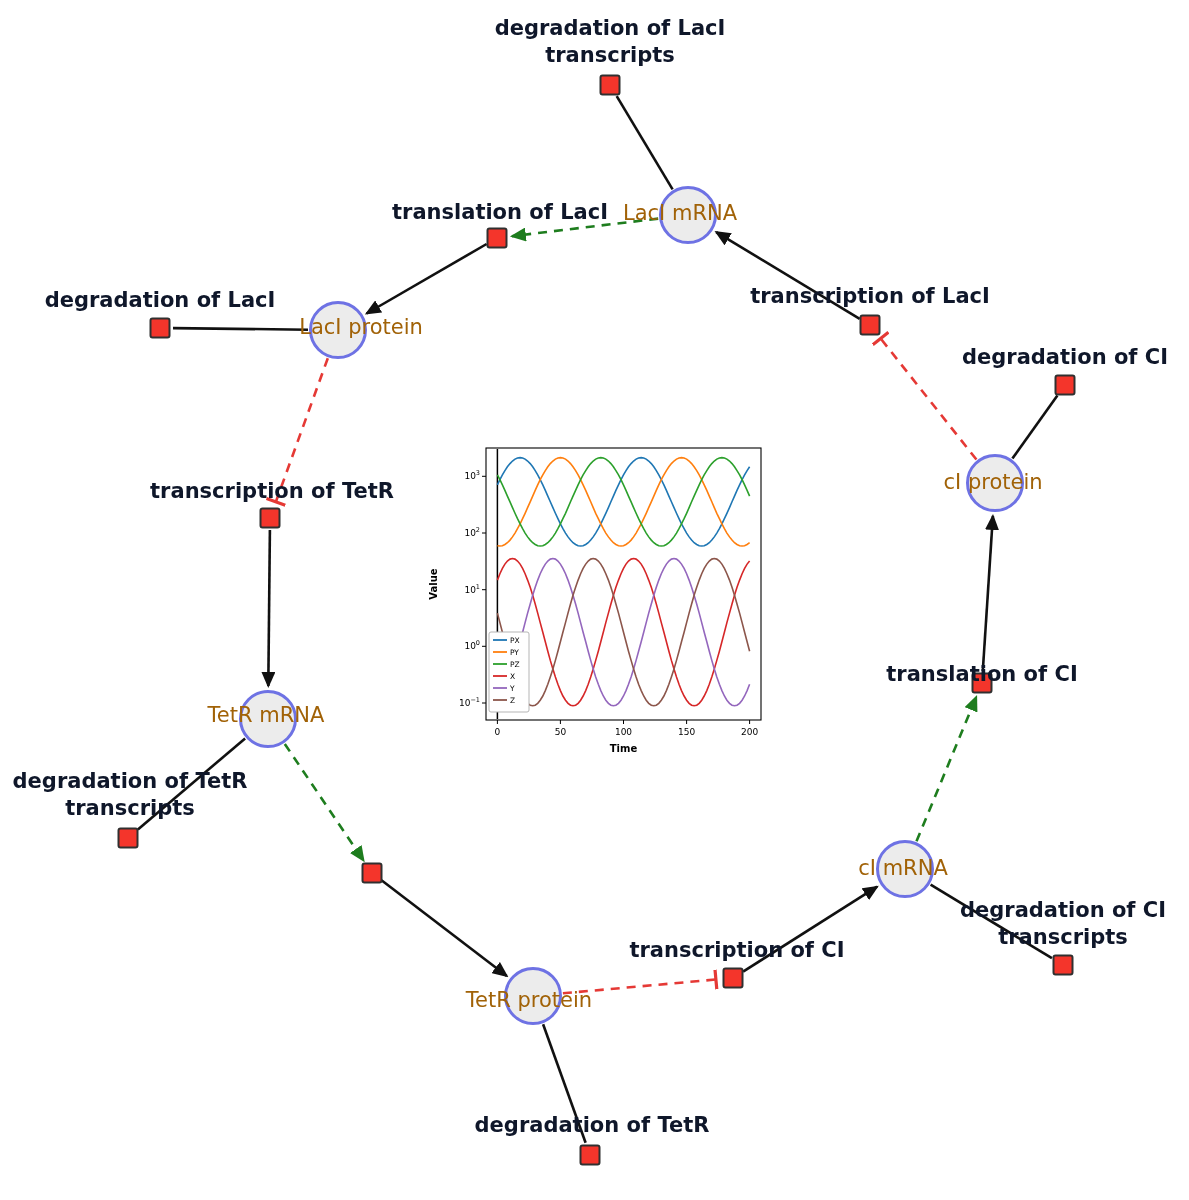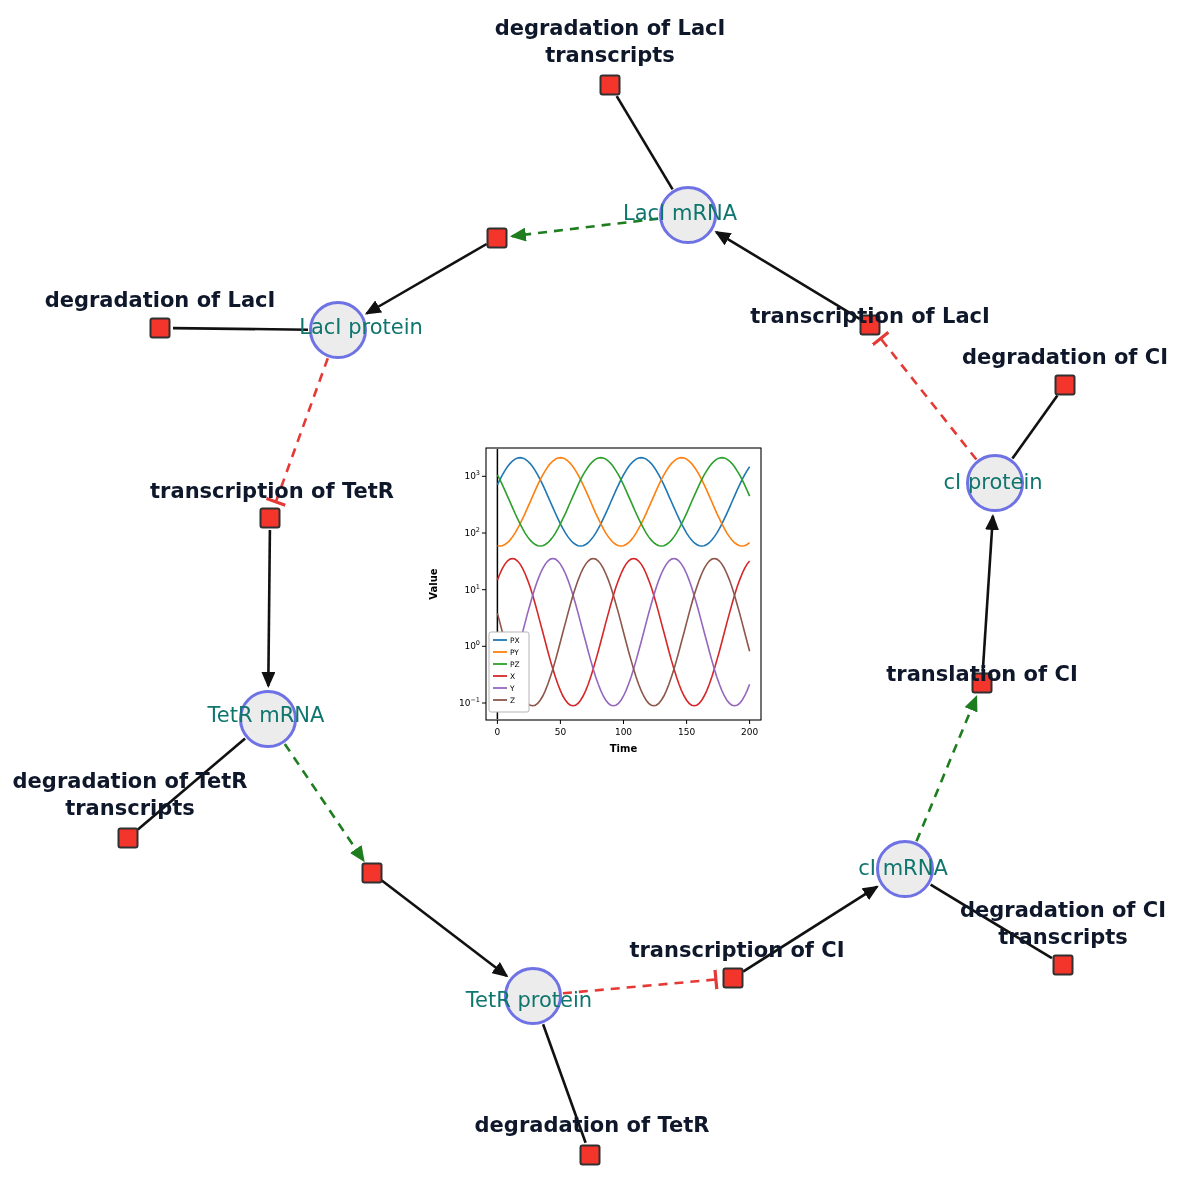--- a/index.html
+++ b/index.html
@@ -7,21 +7,21 @@
     font-family:"DejaVu Sans", "Liberation Sans", sans-serif; }
   .canvas { position:absolute; left:0; top:0; width:1189px; height:1200px; background:#fff; overflow:hidden; }
   #edges-svg { position:absolute; left:0; top:0; z-index:1; }
   #nodes-layer { position:absolute; left:0; top:0; width:100%; height:100%; z-index:2; }
   .species-node { position:absolute; width:58px; height:58px; border-radius:50%;
     background:#ececec; border:3px solid #6e72e4; transform:translate(-50%,-50%); z-index:3; }
   .reaction-node { position:absolute; width:21px; height:21px; background:#f4352b;
     border:2.5px solid #303030; border-radius:3px; transform:translate(-50%,-50%); z-index:4; }
   .node-label { position:absolute; transform:translate(-50%,-50%); text-align:center;
     white-space:nowrap; line-height:1.3; z-index:5; }
-  .species-label { font-size:21px; font-weight:400; color:#0f766e; }
+  .species-label { font-size:21px; font-weight:400; color:#a16207; }
   .reaction-label { font-size:21px; font-weight:700; color:#0f172a; }
   .inset { position:absolute; left:424px; top:438px; width:348px; height:320px; background:#fff; z-index:6; }
 </style>
 </head>
 <body>
 
 <div class="canvas">
 
   <svg id="edges-svg" width="1189" height="1200">
     <defs>
@@ -81,22 +81,25 @@
       <div class="species-node" style="left: 995px; top: 483px;"></div>
       <div class="node-label species-label" style="left: 993px; top: 483px;">
         <div>cI protein</div>
       </div>
       <div class="reaction-node" style="left: 610px; top: 85px;"></div>
       <div class="node-label reaction-label" style="left: 610px; top: 42px;">
         <div>degradation of LacI</div>
         <div>transcripts</div>
       </div>
       <div class="reaction-node" style="left: 497px; top: 238px;"></div>
+      <div class="node-label reaction-label" style="left: 500px; top: 213px;">
+        <div>translation of LacI</div>
+      </div>
       <div class="reaction-node" style="left: 870px; top: 325px;"></div>
-      <div class="node-label reaction-label" style="left: 870px; top: 297px; margin-top: 20px;">
+      <div class="node-label reaction-label" style="left: 870px; top: 297px;">
         <div>transcription of LacI</div>
       </div>
       <div class="reaction-node" style="left: 160px; top: 328px;"></div>
       <div class="node-label reaction-label" style="left: 160px; top: 301px;">
         <div>degradation of LacI</div>
       </div>
       <div class="reaction-node" style="left: 1065px; top: 385px;"></div>
       <div class="node-label reaction-label" style="left: 1065px; top: 358px;">
         <div>degradation of CI</div>
       </div>

